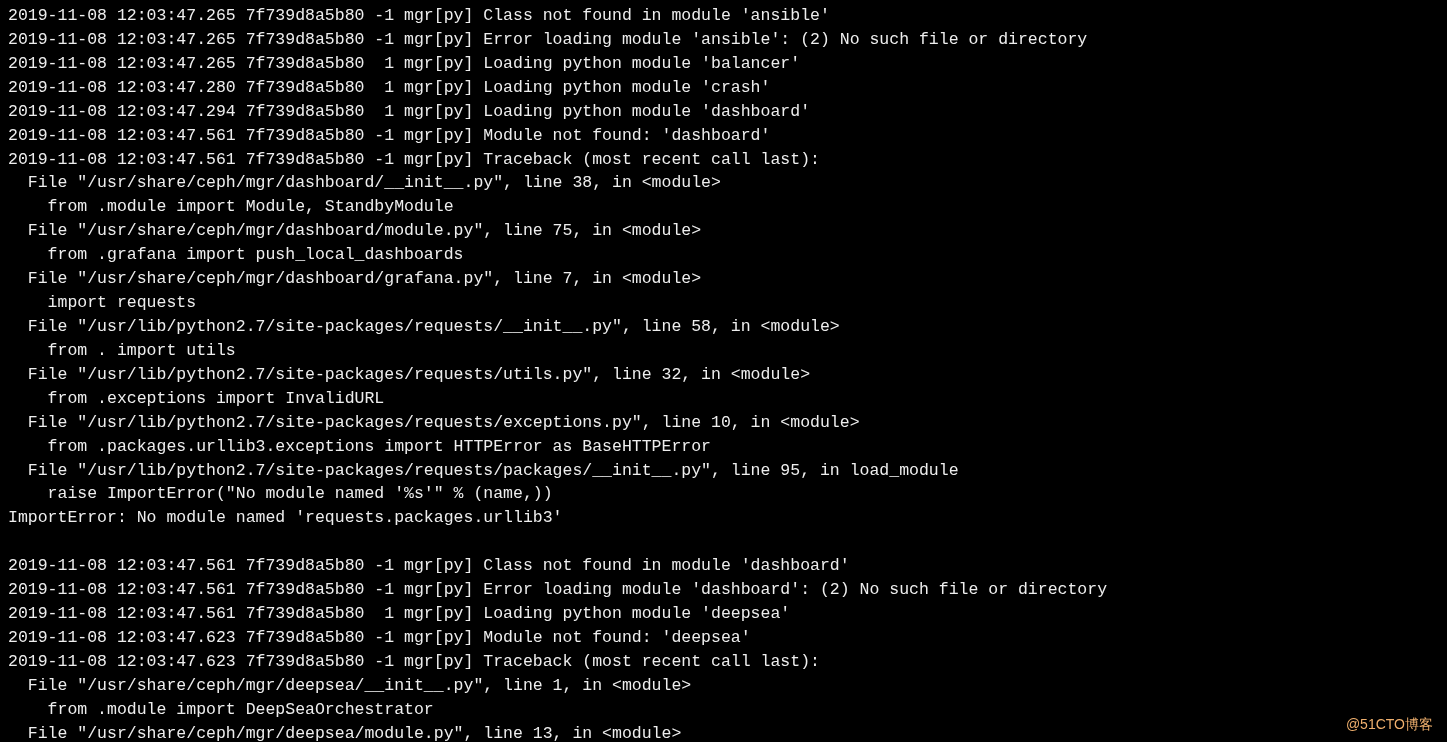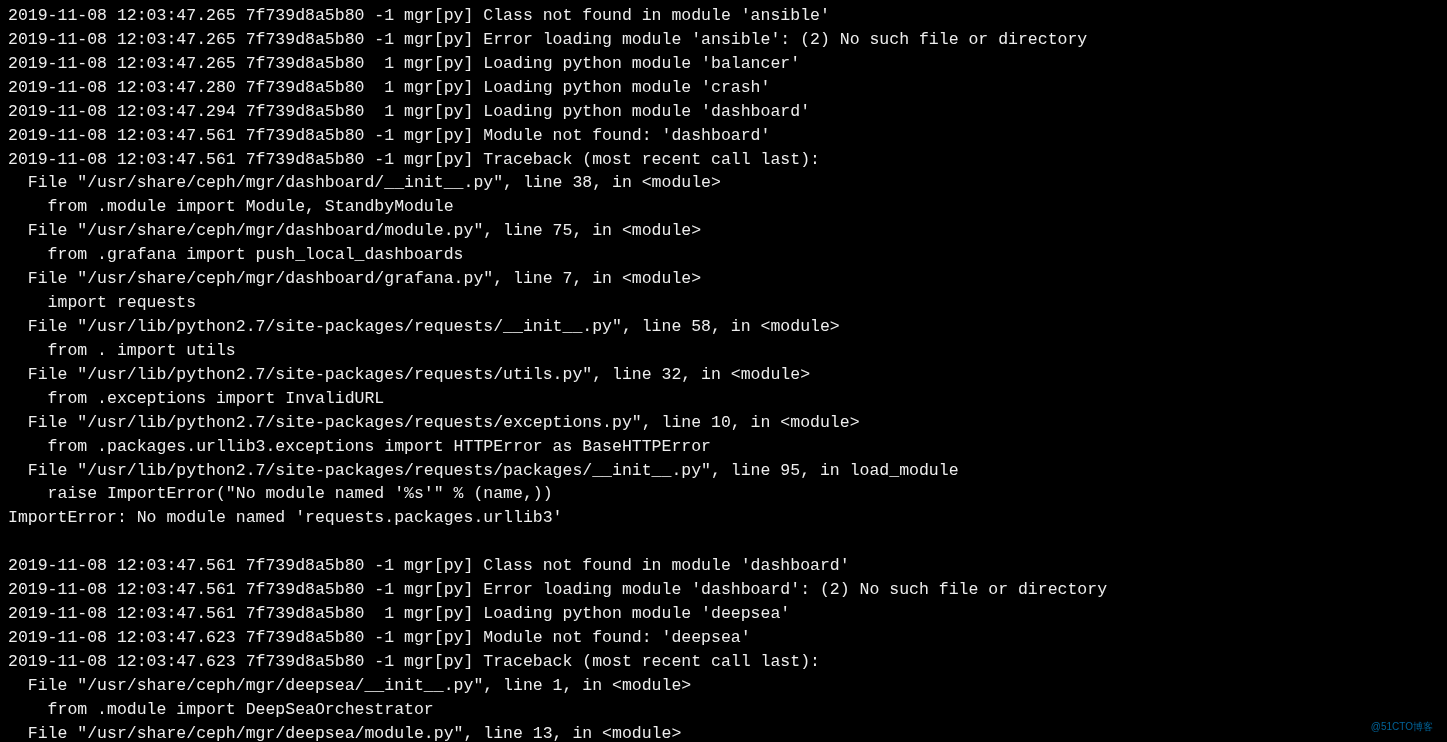--- a/index.html
+++ b/index.html
@@ -17,23 +17,23 @@
   .terminal {
     padding: 4px 8px;
     white-space: pre;
   }
   .line { display: block; }
   .blank { height: 1.45em; }
   .watermark {
     position: absolute;
     right: 14px;
     bottom: 8px;
-    color: #0369a1;
+    color: #fdba74;
     font-family: "Arial", sans-serif;
-    font-size: 10px;
+    font-size: 14px;
     opacity: 0.95;
     text-shadow: 0 0 4px #000;
   }
 </style>
 </head>
 <body>
 
 <div class="terminal" id="term"><div class="line">2019-11-08 12:03:47.265 7f739d8a5b80 -1 mgr[py] Class not found in module 'ansible'</div><div class="line">2019-11-08 12:03:47.265 7f739d8a5b80 -1 mgr[py] Error loading module 'ansible': (2) No such file or directory</div><div class="line">2019-11-08 12:03:47.265 7f739d8a5b80  1 mgr[py] Loading python module 'balancer'</div><div class="line">2019-11-08 12:03:47.280 7f739d8a5b80  1 mgr[py] Loading python module 'crash'</div><div class="line">2019-11-08 12:03:47.294 7f739d8a5b80  1 mgr[py] Loading python module 'dashboard'</div><div class="line">2019-11-08 12:03:47.561 7f739d8a5b80 -1 mgr[py] Module not found: 'dashboard'</div><div class="line">2019-11-08 12:03:47.561 7f739d8a5b80 -1 mgr[py] Traceback (most recent call last):</div><div class="line">  File "/usr/share/ceph/mgr/dashboard/__init__.py", line 38, in &lt;module&gt;</div><div class="line">    from .module import Module, StandbyModule</div><div class="line">  File "/usr/share/ceph/mgr/dashboard/module.py", line 75, in &lt;module&gt;</div><div class="line">    from .grafana import push_local_dashboards</div><div class="line">  File "/usr/share/ceph/mgr/dashboard/grafana.py", line 7, in &lt;module&gt;</div><div class="line">    import requests</div><div class="line">  File "/usr/lib/python2.7/site-packages/requests/__init__.py", line 58, in &lt;module&gt;</div><div class="line">    from . import utils</div><div class="line">  File "/usr/lib/python2.7/site-packages/requests/utils.py", line 32, in &lt;module&gt;</div><div class="line">    from .exceptions import InvalidURL</div><div class="line">  File "/usr/lib/python2.7/site-packages/requests/exceptions.py", line 10, in &lt;module&gt;</div><div class="line">    from .packages.urllib3.exceptions import HTTPError as BaseHTTPError</div><div class="line">  File "/usr/lib/python2.7/site-packages/requests/packages/__init__.py", line 95, in load_module</div><div class="line">    raise ImportError("No module named '%s'" % (name,))</div><div class="line">ImportError: No module named 'requests.packages.urllib3'</div><div class="line blank"></div><div class="line">2019-11-08 12:03:47.561 7f739d8a5b80 -1 mgr[py] Class not found in module 'dashboard'</div><div class="line">2019-11-08 12:03:47.561 7f739d8a5b80 -1 mgr[py] Error loading module 'dashboard': (2) No such file or directory</div><div class="line">2019-11-08 12:03:47.561 7f739d8a5b80  1 mgr[py] Loading python module 'deepsea'</div><div class="line">2019-11-08 12:03:47.623 7f739d8a5b80 -1 mgr[py] Module not found: 'deepsea'</div><div class="line">2019-11-08 12:03:47.623 7f739d8a5b80 -1 mgr[py] Traceback (most recent call last):</div><div class="line">  File "/usr/share/ceph/mgr/deepsea/__init__.py", line 1, in &lt;module&gt;</div><div class="line">    from .module import DeepSeaOrchestrator</div><div class="line">  File "/usr/share/ceph/mgr/deepsea/module.py", line 13, in &lt;module&gt;</div></div>
 
 <div class="watermark">@51CTO博客</div>

